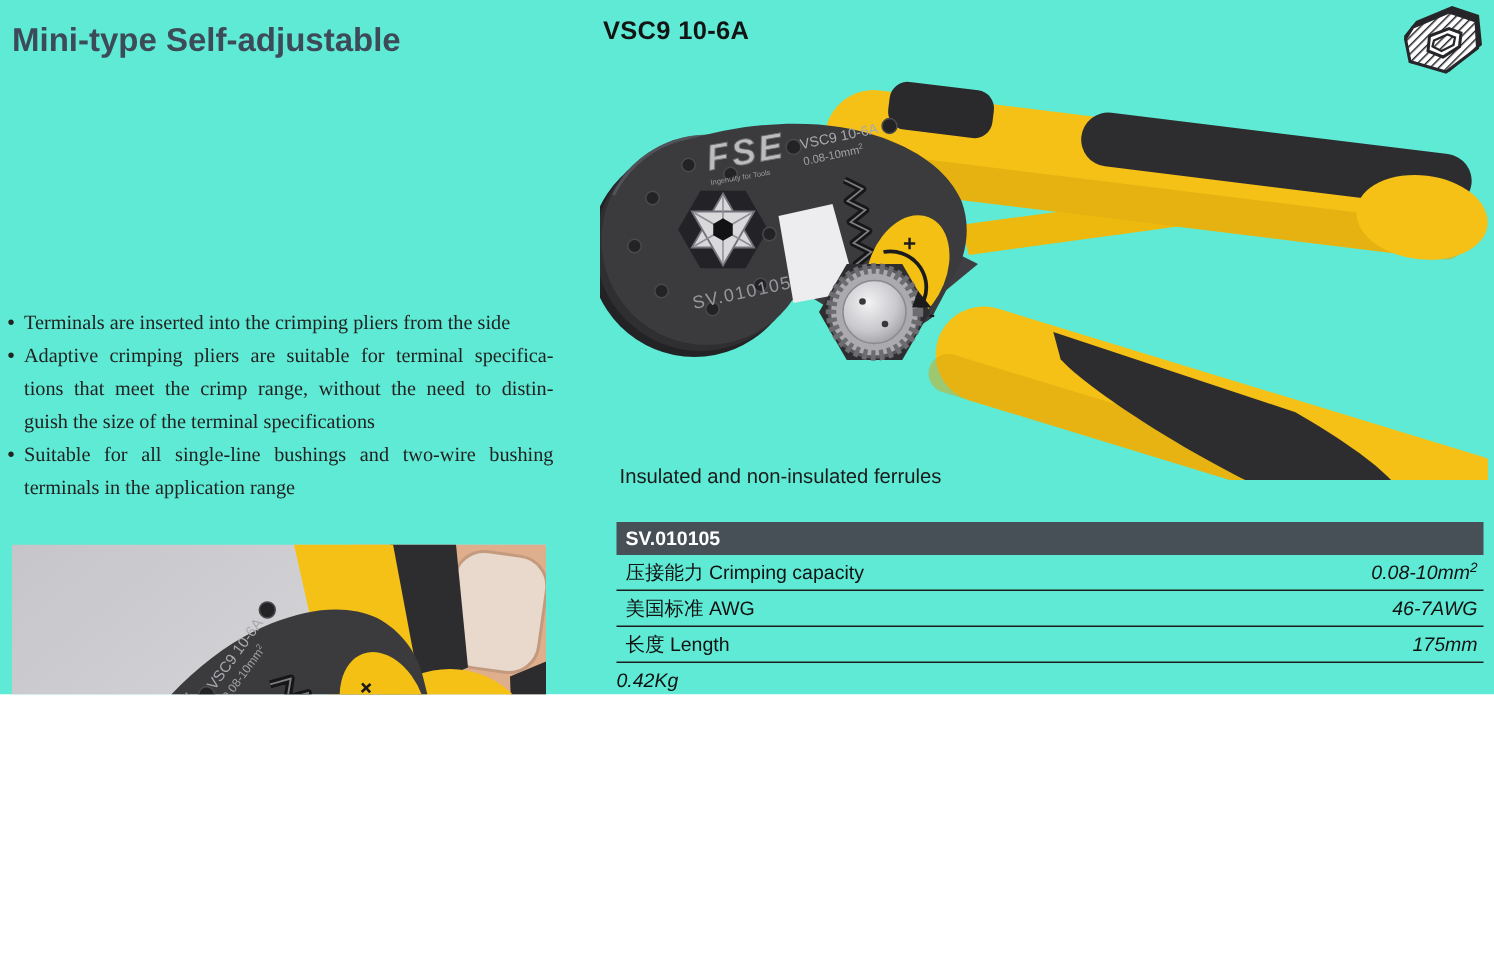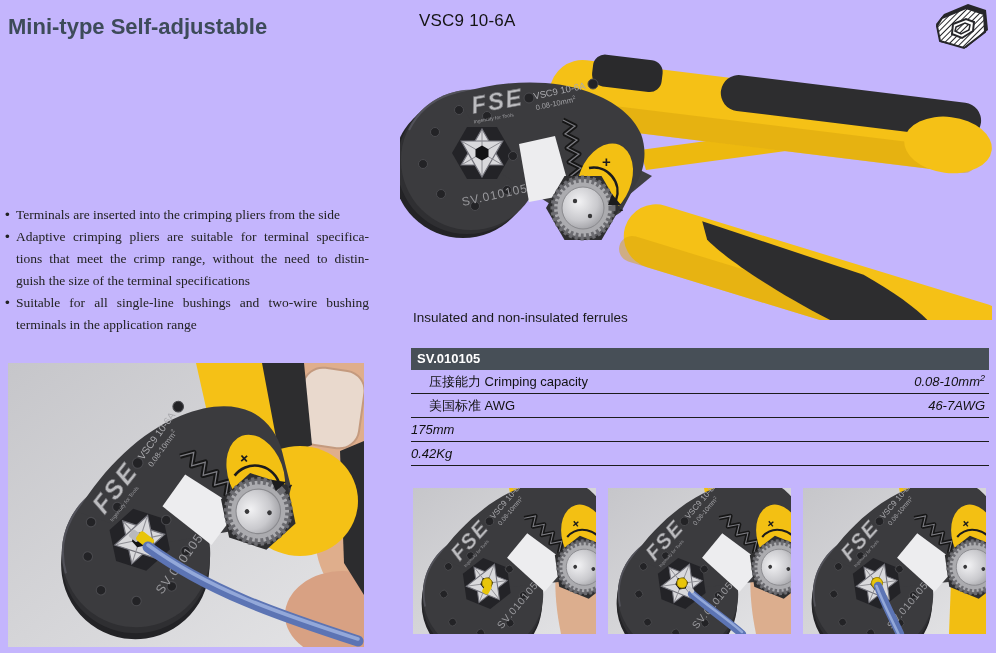--- a/index.html
+++ b/index.html
@@ -1,40 +1,40 @@
 <!DOCTYPE html>
 <html><head>
 <meta charset="utf-8">
 <style>
   * { margin:0; padding:0; box-sizing:border-box; }
   body { background:#fff; font-family:"Liberation Sans", sans-serif; }
-  .page { position:relative; width:996px; height:653px; background:#c4b5fd; overflow:hidden; }
+  .page { position:relative; width:996px; height:463px; background:#5eead4; overflow:hidden; }
 
   .title { position:absolute; left:8px; top:8px; width:330px;
            font-size:22px; font-weight:bold; color:#3d4b59; line-height:37px; }
-  .model { position:absolute; left:419px; top:11px; font-size:17px; font-weight:normal; color:#141414; letter-spacing:.2px;}
+  .model { position:absolute; left:402px; top:11px; font-size:17px; font-weight:bold; color:#141414; letter-spacing:.2px;}
   .ferrule-ic { position:absolute; left:928px; top:2px; }
 
   .features { position:absolute; left:5px; top:204px; width:364px; font-size:13.5px; color:#222; }
   .bullet { display:flex; }
   .bullet .mark { width:11px; flex:0 0 11px; line-height:22px; color:#222; }
   .bullet .lines { flex:1;font-family:Liberation Serif, serif; }
   .bullet .lines div { line-height:22px; }
   .jline { text-align:justify; text-align-last:justify; }
   .lline { text-align:left; }
 
   .main-photo { position:absolute; left:400px; top:28px; width:592px; height:292px; }
   .caption { position:absolute; left:413px; top:310px; font-size:13.5px; color:#1a1a1a; }
 
   .spec { position:absolute; left:411px; top:348px; width:578px; }
   .spec-head { height:22px; background:#474f57; color:#fff; font-size:13px; font-weight:bold;
                line-height:22px; padding-left:6px; }
   .spec-row { height:24px; display:flex; align-items:center; border-bottom:1.5px solid #1c1c1c;
               font-size:13px; color:#111; }
-  .spec-row .lbl { flex:1; padding-left:6px;margin-left:12px; }
+  .spec-row .lbl { flex:1; padding-left:6px; }
   .spec-row .val { padding-right:4px; white-space:nowrap;font-style:italic; }
   sup { font-size:9px; }
 
   .use-photo { position:absolute; left:8px; top:363px; width:356px; height:284px; }
   .thumb { position:absolute; top:488px; width:183px; height:146px; }
   .thumb.t1 { left:413px; } .thumb.t2 { left:608px; } .thumb.t3 { left:803px; }
   svg { display:block; }
   text { font-family:"Liberation Sans", sans-serif; }
 </style>
 </head>
@@ -184,20 +184,21 @@
     <div class="spec-head">SV.010105</div>
     <div class="spec-row">
       <span class="lbl">压接能力 Crimping capacity</span>
       <span class="val"><span>0.08-10mm</span><sup>2</sup></span>
     </div>
     <div class="spec-row">
       <span class="lbl">美国标准 AWG</span>
       <span class="val">46-7AWG</span>
     </div>
     <div class="spec-row">
+      <span class="lbl">长度 Length</span>
       <span class="val">175mm</span>
     </div>
     <div class="spec-row">
       <span class="val">0.42Kg</span>
     </div>
   </div>
 
   <svg class="use-photo" viewBox="0 0 356 284">
     <rect width="356" height="284" fill="url(#gGray)"></rect>
 

